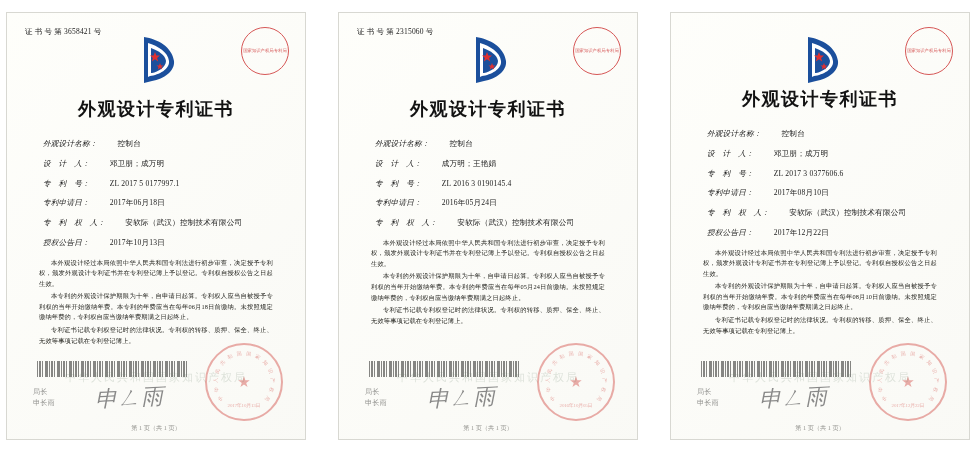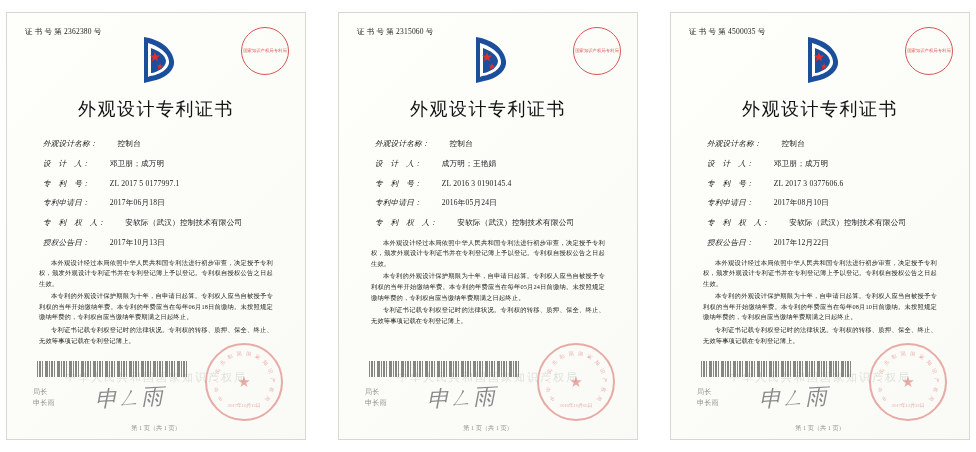--- a/index.html
+++ b/index.html
@@ -81,21 +81,21 @@
   .seal-top span {
     font-size: 4.6px;
     line-height: 1.25;
     letter-spacing: 0px;
     transform: scale(0.95);
   }
   .title {
     margin-top: 60px;
     text-align: center;
     font-size: 18px;
-    font-weight: normal;
+    font-weight: bold;
     letter-spacing: 1.5px;
     color: #121212;
   }
   .fields {
     margin-top: 18px;
     padding-left: 18px;
   }
   .field {
     font-size: 7.6px;
     line-height: 1.35;
@@ -224,21 +224,21 @@
 </style>
 </head>
 <body>
 
 <div class="gallery">
 
   <div class="cert">
     <div class="cert-inner">
       <div class="serial">
         <span>证 书 号 第</span>
-        <span>2362380 号</span>
+        <span>3658421 号</span>
       </div>
 
       <div class="logo-wrap">
         <svg viewBox="0 0 64 56" width="64" height="56">
           <path d="M20 52 L20 6 C34 8 48 16 50 30 C51 40 40 48 28 50 Z" fill="#1b4f9c"></path>
           <path d="M24 46 L24 12 C34 15 44 21 45 30 C46 38 35 44 26 45 Z" fill="#ffffff"></path>
           <path d="M27 42 L27 17 C35 20 41 24 42 30 C42 36 34 41 28 42 Z" fill="#1b4f9c"></path>
           <polygon points="31,21 32.4,24.6 36,24.6 33.1,26.9 34.2,30.4 31,28.3 27.8,30.4 28.9,26.9 26,24.6 29.6,24.6" fill="#e03030"></polygon>
           <polygon points="36,32 37,34.4 39.5,34.4 37.5,36 38.2,38.4 36,37 33.8,38.4 34.5,36 32.5,34.4 35,34.4" fill="#e03030"></polygon>
         </svg>
@@ -387,24 +387,20 @@
       <div class="star">★</div>
       <div class="date">2016年10月05日</div>
     </div>
 
     <div class="watermark">中华人民共和国国家知识产权局</div>
     <div class="page-no">第 1 页（共 1 页）</div>
   </div>
 
   <div class="cert">
     <div class="cert-inner">
-      <div class="serial">
-        <span>证 书 号 第</span>
-        <span>4500035 号</span>
-      </div>
 
       <div class="logo-wrap">
         <svg viewBox="0 0 64 56" width="64" height="56">
           <path d="M20 52 L20 6 C34 8 48 16 50 30 C51 40 40 48 28 50 Z" fill="#1b4f9c"></path>
           <path d="M24 46 L24 12 C34 15 44 21 45 30 C46 38 35 44 26 45 Z" fill="#ffffff"></path>
           <path d="M27 42 L27 17 C35 20 41 24 42 30 C42 36 34 41 28 42 Z" fill="#1b4f9c"></path>
           <polygon points="31,21 32.4,24.6 36,24.6 33.1,26.9 34.2,30.4 31,28.3 27.8,30.4 28.9,26.9 26,24.6 29.6,24.6" fill="#e03030"></polygon>
           <polygon points="36,32 37,34.4 39.5,34.4 37.5,36 38.2,38.4 36,37 33.8,38.4 34.5,36 32.5,34.4 35,34.4" fill="#e03030"></polygon>
         </svg>
       </div>

